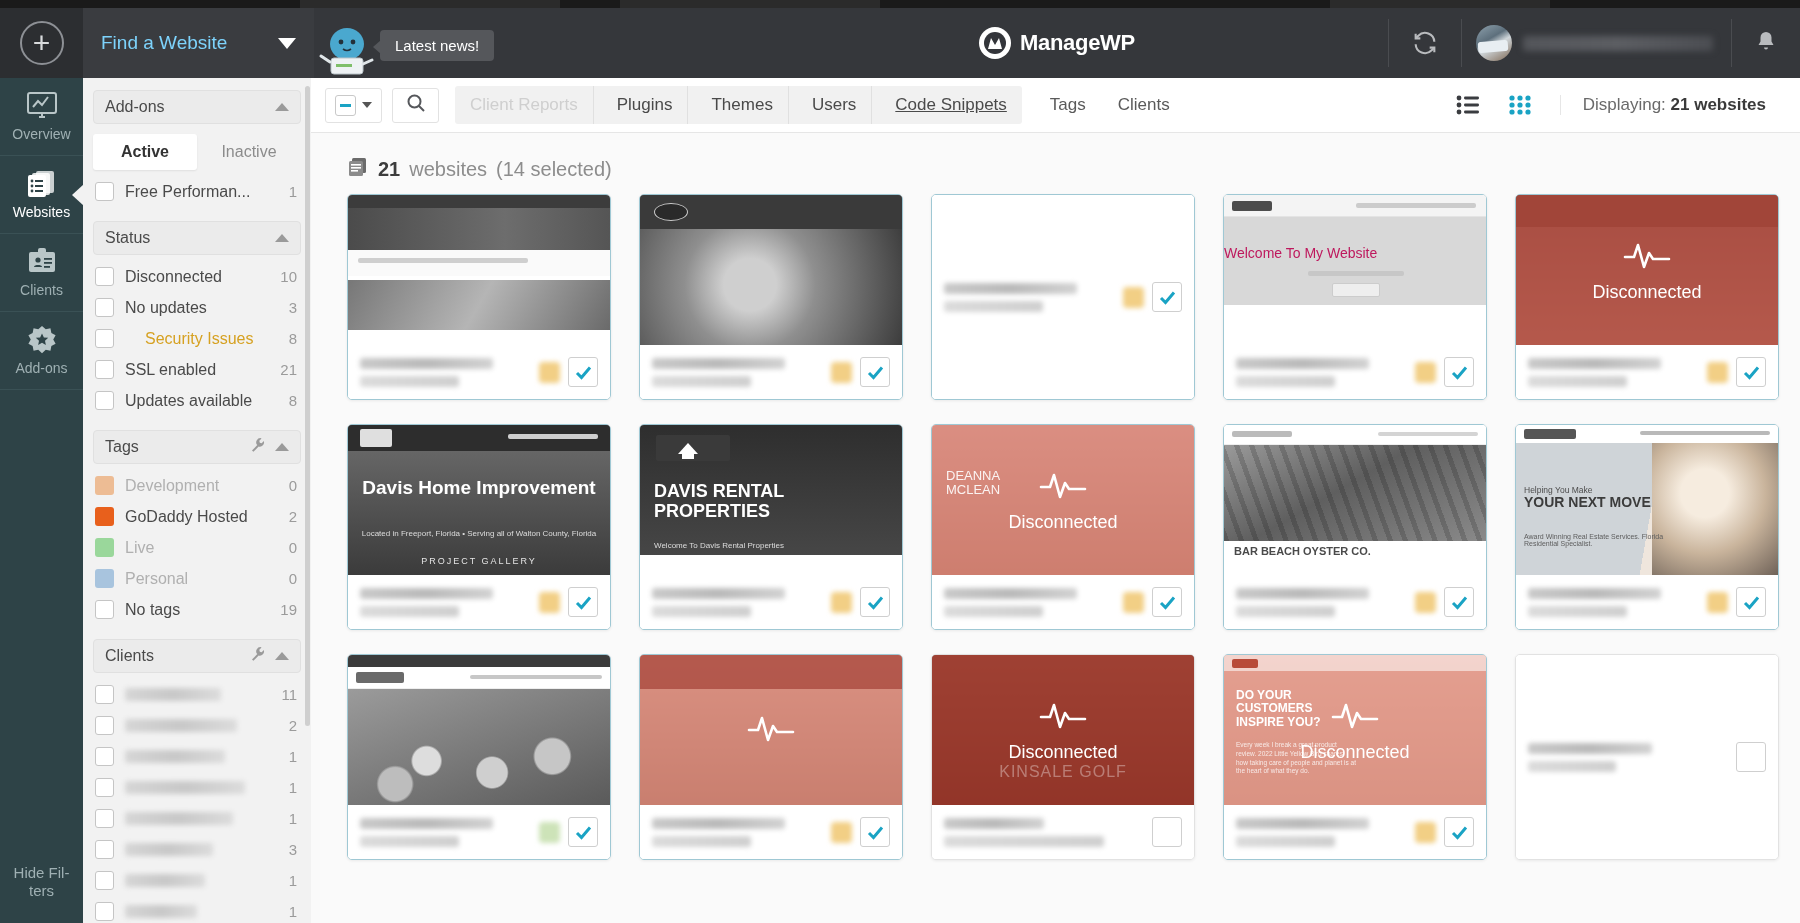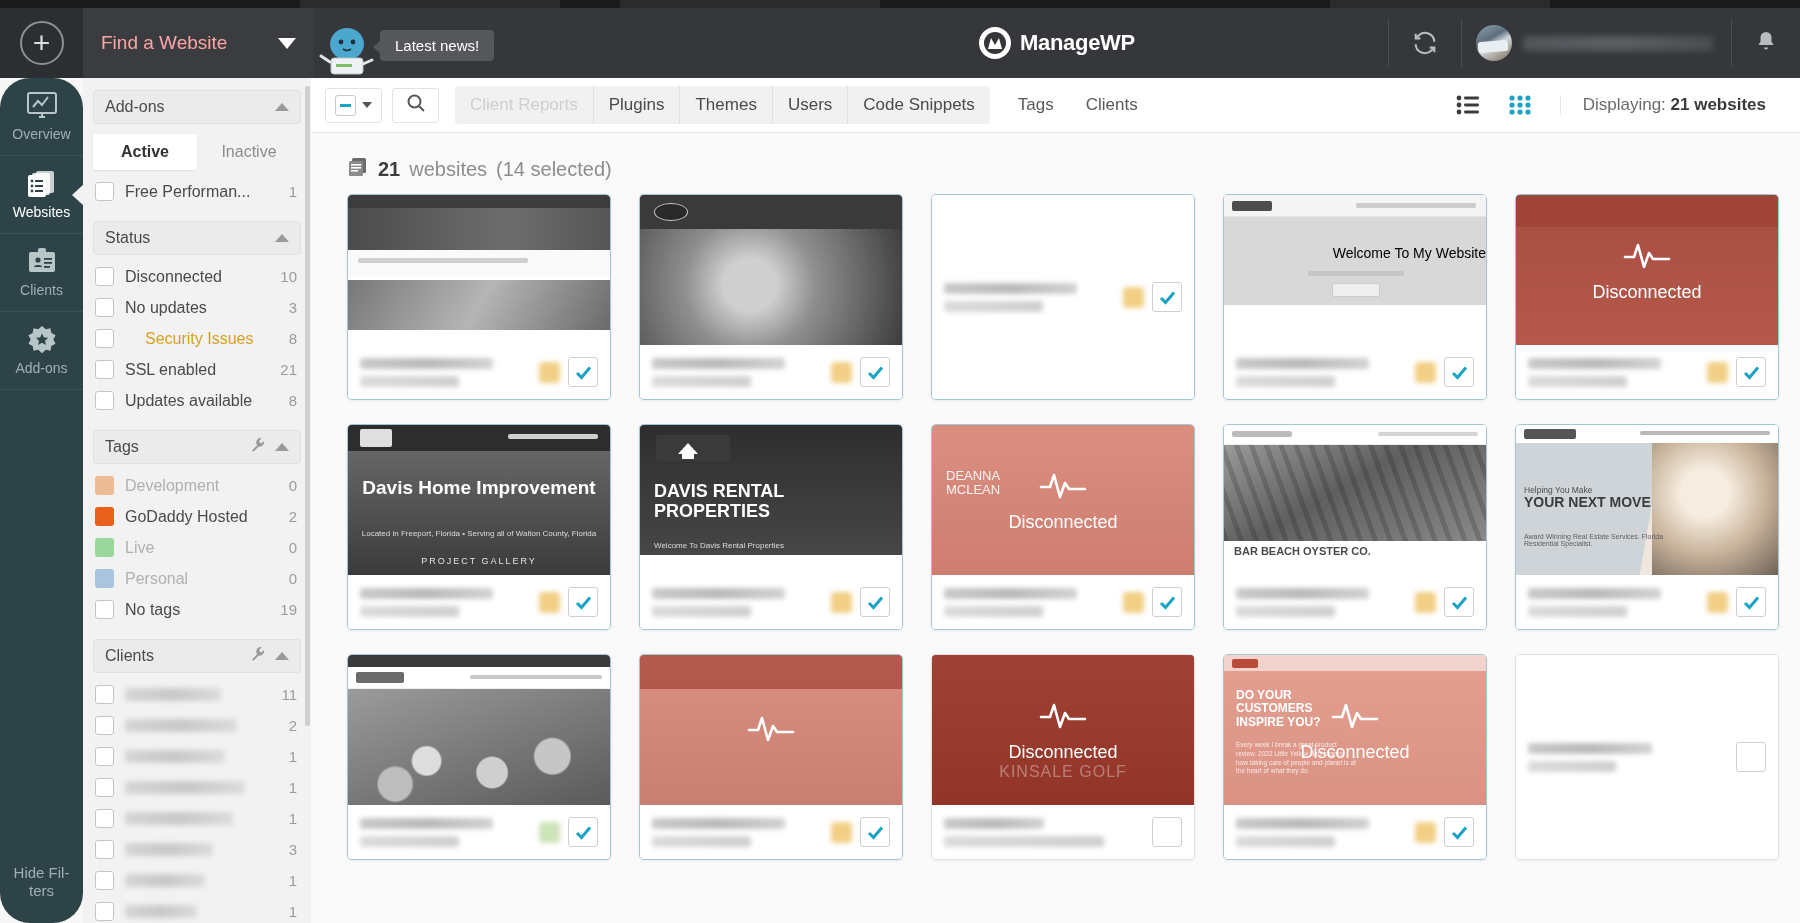--- a/index.html
+++ b/index.html
@@ -30,21 +30,21 @@
   }
   .plus-btn {
     width: 44px; height: 44px; border-radius: 50%;
     border: 2px solid #8d9095; color: #d9dbdd;
     display: flex; align-items: center; justify-content: center;
     font-size: 30px; line-height: 1; font-weight: 300;
     cursor: pointer;
   }
   .find-site {
     position: absolute; top: 0; left: 83px; width: 231px; height: 70px;
-    background: #3a3c40; color: #fca5a5;
+    background: #3a3c40; color: #7dd3fc;
     display: flex; align-items: center; padding: 16px 18px;
     font-size: 19px; cursor: pointer;
   }
   .find-site .caret {
     margin-left: auto;
     width: 0; height: 0;
     border-left: 9px solid transparent; border-right: 9px solid transparent;
     border-top: 11px solid #fff;
   }
   .topbar-mid {
@@ -87,21 +87,21 @@
   .acct-name {
     width: 190px; height: 15px; border-radius: 3px;
     background: linear-gradient(90deg,#53555a,#5c5e63,#4b4d52);
     filter: blur(3px);
   }
 
   
   .rail {
     position: absolute; top: 78px; left: 0; width: 83px; bottom: 0;
     background: #2e4347;
-    display: flex; flex-direction: column; border-radius: 30px;
+    display: flex; flex-direction: column;
   }
   .rail-item {
     height: 78px; display: flex; flex-direction: column;
     align-items: center; justify-content: center; gap: 5px;
     color: #9fb0b3; font-size: 14px; cursor: pointer;
     border-bottom: 1px solid #3a5155;
     position: relative;
   }
   .rail-item.active { background: #2e4347; color: #fff; }
   .rail-item.active:after {
@@ -177,26 +177,26 @@
     width: 21px; height: 21px; border: 1px solid #c9c9c9; border-radius: 3px;
     display: flex; align-items: center; justify-content: center; background: #fff;
   }
   .minus-box i { display:block; width: 11px; height: 3px; background: #1aa3c4; }
   .cdown { width:0;height:0;border-left:5px solid transparent;border-right:5px solid transparent;border-top:6px solid #555; }
   .srch-btn {
     border: 1px solid #e2e2e2; border-radius: 3px; background: #fff;
     width: 47px; height: 35px; display: flex; align-items: center; justify-content: center;
     margin-right: 16px; cursor: pointer;
   }
-  .pillbar { display: flex; align-items: flex-end; background: #f1f1f1; border-radius: 3px; }
+  .pillbar { display: flex; align-items: flex-end; background: #f1f1f1; border-radius: 3px; gap: 8px; }
   .pill {
     font-size: 17px; color: #4a4a4a; padding: 9px 15px; cursor: pointer;
     border-right: 1px solid #e0e0e0; white-space: nowrap;
   }
-  .pill:last-child { border-right: none; }
+  .pill:last-child { border-right: none; text-decoration: underline; }
   .pill.disabled { color: #cfcfcf; cursor: default; }
   .plainlinks { display: flex; align-items: center; margin-left: 12px; }
   .plink { font-size: 17px; color: #5a5a5a; padding: 9px 16px; cursor: pointer; }
   .tb-right { margin-left: auto; display: flex; align-items: center; }
   .viewbtn { padding: 0 14px; cursor: pointer; display: flex; align-items: center; }
   .displaying {
     border-left: 1px solid #e6e6e6; padding-left: 22px; margin-left: 14px;
     font-size: 17px; color: #6a6a6a; white-space: nowrap; padding-right: 20px;
   }
   .displaying b { color: #3a3a3a; }
@@ -677,21 +677,21 @@
         </div>
       </div>
 
       <div class="card">
         <div class="thumb">
           <div class="shot" style="background:#fff"></div>
           <div class="bar-top" style="height:22px;background:#f4f4f4;border-bottom:1px solid #e4e4e4"></div>
           <div class="ln" style="left:8px;top:6px;width:40px;height:10px;background:#4d4d4d"></div>
           <div class="ln" style="right:10px;top:8px;width:120px;height:5px;background:#cccccc"></div>
           <div class="hero" style="top:22px;height:88px;background:#d8d8d8"></div>
-          <div style="position:absolute;left:0;right:0;top:50px;text-align:right;color:#000000;font-size:14px">Welcome To My Website</div>
+          <div style="position:absolute;left:0;right:0;top:50px;text-align:left;color:#be185d;font-size:14px">Welcome To My Website</div>
           <div class="ln" style="left:84px;top:76px;width:96px;height:5px;background:#c7c7c7"></div>
           <div class="ln" style="left:108px;top:88px;width:48px;height:14px;background:#eee;border:1px solid #ccc"></div>
           <div class="hero" style="top:110px;bottom:0;background:#fff"></div>
         </div>
         <div class="foot">
           <div class="meta">
               <div class="mline m1"></div>
               <div class="mline m2"></div>
             </div>
           <span class="badge"></span>

